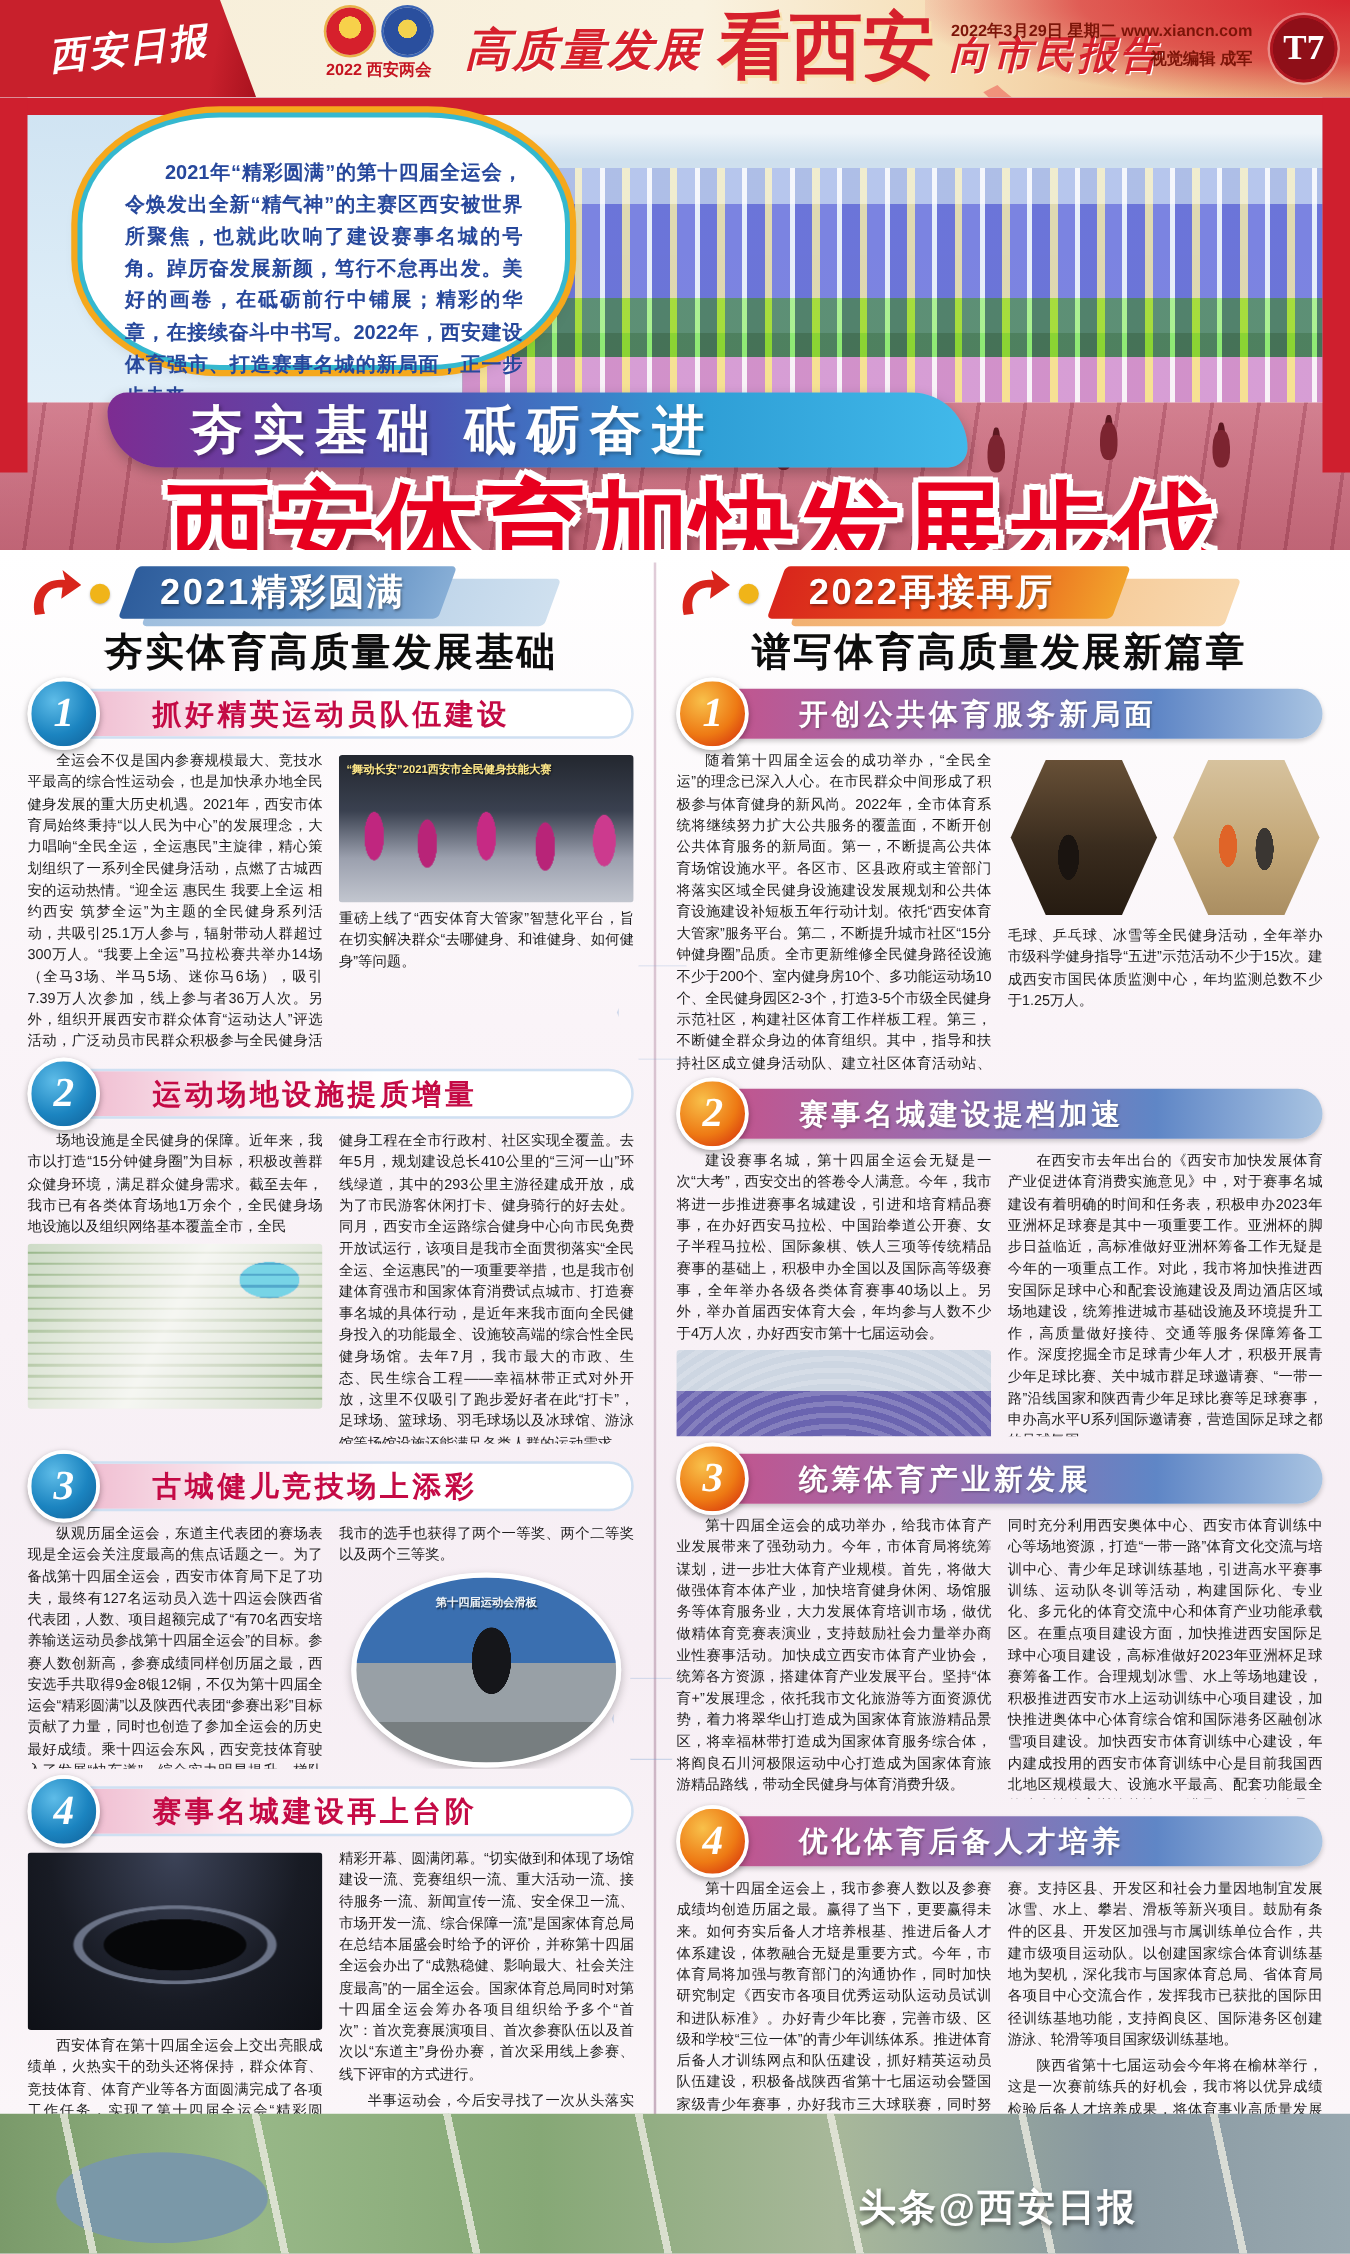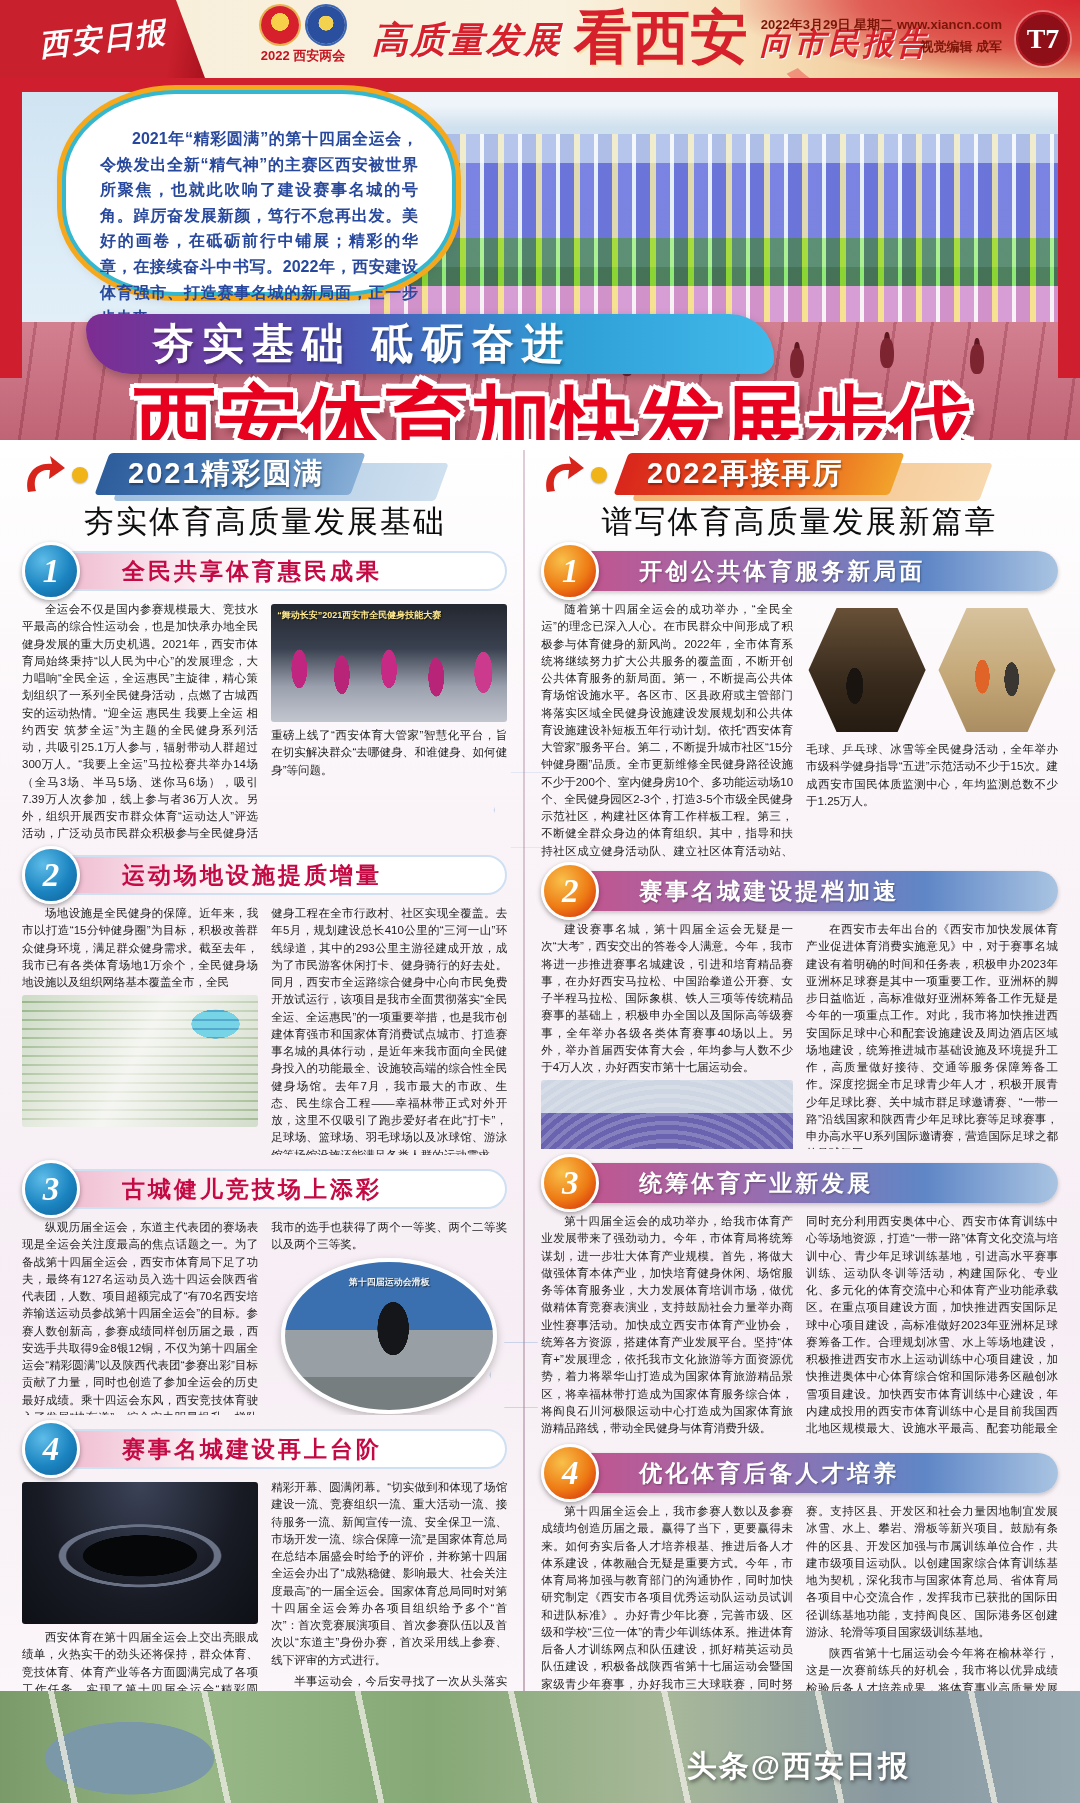--- a/index.html
+++ b/index.html
@@ -60,21 +60,21 @@
   .arrow-ic{width:44px;height:40px;flex:none;}
   .dot-ic{width:16px;height:16px;border-radius:50%;background:#f0b419;flex:none;box-shadow:0 1px 2px rgba(0,0,0,.3);}
   .tagwrap{position:relative;height:44px;flex:1;}
   .tag-echo{position:absolute;left:26px;top:10px;height:38px;width:78%;transform:skewX(-20deg);border-radius:4px;}
   .tagband{position:absolute;left:8px;top:0;height:42px;width:62%;transform:skewX(-20deg);border-radius:4px;display:flex;align-items:center;padding-left:26px;box-sizing:border-box;}
   .tagband span{transform:skewX(20deg);color:#fff;font-size:29px;font-weight:900;letter-spacing:2px;text-shadow:1px 2px 2px rgba(0,0,0,.35);}
   .colL .tagband{background:linear-gradient(90deg,#2e5d9c 0%,#4d7fb8 55%,#87aed6 100%);}
   .colL .tag-echo{background:linear-gradient(90deg,#9ebede 0%,#cfe0ef 100%);}
   .colR .tagband{background:linear-gradient(90deg,#d9261c 0%,#e85a1a 60%,#f2a32c 100%);}
   .colR .tag-echo{background:linear-gradient(90deg,#f2b070 0%,#f8d8ae 100%);}
-  .subtitle{font-family:"Liberation Serif",serif;font-weight:400;font-size:31px;color:#0d0d0d;letter-spacing:2px;text-align:center;height:44px;line-height:40px;white-space:nowrap;overflow:hidden;}
+  .subtitle{font-family:"Liberation Serif",serif;font-weight:700;font-size:31px;color:#0d0d0d;letter-spacing:2px;text-align:center;height:44px;line-height:40px;white-space:nowrap;overflow:hidden;}
 
   .sec{margin-bottom:9px;}
   .sechead{display:flex;align-items:center;height:50px;margin-bottom:5px;}
   .numb{width:52px;height:52px;border-radius:50%;flex:none;display:flex;align-items:center;justify-content:center;color:#fff;font-family:"Liberation Serif",serif;font-style:italic;font-weight:bold;font-size:33px;border:3px solid #fff;box-shadow:0 2px 5px rgba(0,0,0,.35);z-index:2;}
   .colL .numb{background:radial-gradient(circle at 35% 30%,#5ebce8 0%,#1b84c0 55%,#0f5e96 100%);}
   .colR .numb{background:radial-gradient(circle at 35% 30%,#f8c04a 0%,#ee7a14 55%,#d0220c 100%);}
   .secband{flex:1;height:40px;margin-left:-16px;display:flex;align-items:center;box-sizing:border-box;}
   .colL .secband{background:linear-gradient(90deg,#f0bcd0 0%,#fbeff4 30%,#ffffff 55%);border:2px solid #cfe0f2;border-radius:10px 22px 22px 10px;padding-left:56px;}
   .colL .secband span{color:#c40a45;font-size:23px;font-weight:900;letter-spacing:3px;}
   .colR .secband{background:linear-gradient(90deg,#c2558e 0%,#9a6cae 35%,#5f86c6 72%,#a9c4e2 100%);border-radius:10px 22px 22px 10px;padding-left:56px;box-shadow:0 2px 4px rgba(0,0,0,.2);}
@@ -193,21 +193,21 @@
                 <span>2021精彩圆满</span>
               </div>
           </div>
         </div>
         <div class="subtitle">夯实体育高质量发展基础</div>
 
         <div class="sec">
           <div class="sechead">
             <div class="numb">1</div>
             <div class="secband">
-                <span>全民共享体育惠民成果</span>
+                <span>抓好精英运动员队伍建设</span>
               </div>
           </div>
           <div class="secbody" style="height:240px;">
             <div class="sc">
               <p>全运会不仅是国内参赛规模最大、竞技水平最高的综合性运动会，也是加快承办地全民健身发展的重大历史机遇。2021年，西安市体育局始终秉持“以人民为中心”的发展理念，大力唱响“全民全运，全运惠民”主旋律，精心策划组织了一系列全民健身活动，点燃了古城西安的运动热情。“迎全运 惠民生 我要上全运 相约西安 筑梦全运”为主题的全民健身系列活动，共吸引25.1万人参与，辐射带动人群超过300万人。“我要上全运”马拉松赛共举办14场（全马3场、半马5场、迷你马6场），吸引7.39万人次参加，线上参与者36万人次。另外，组织开展西安市群众体育“运动达人”评选活动，广泛动员市民群众积极参与全民健身活动，让“运动达人”和“草根明星”展示技艺、展现风采，辐射和带动群众体育火热开展。</p>
 
             </div>
             <div class="sc">
               <div class="ph ph-dancers">
                   <span class="ovl">“舞动长安”2021西安市全民健身技能大赛</span>

